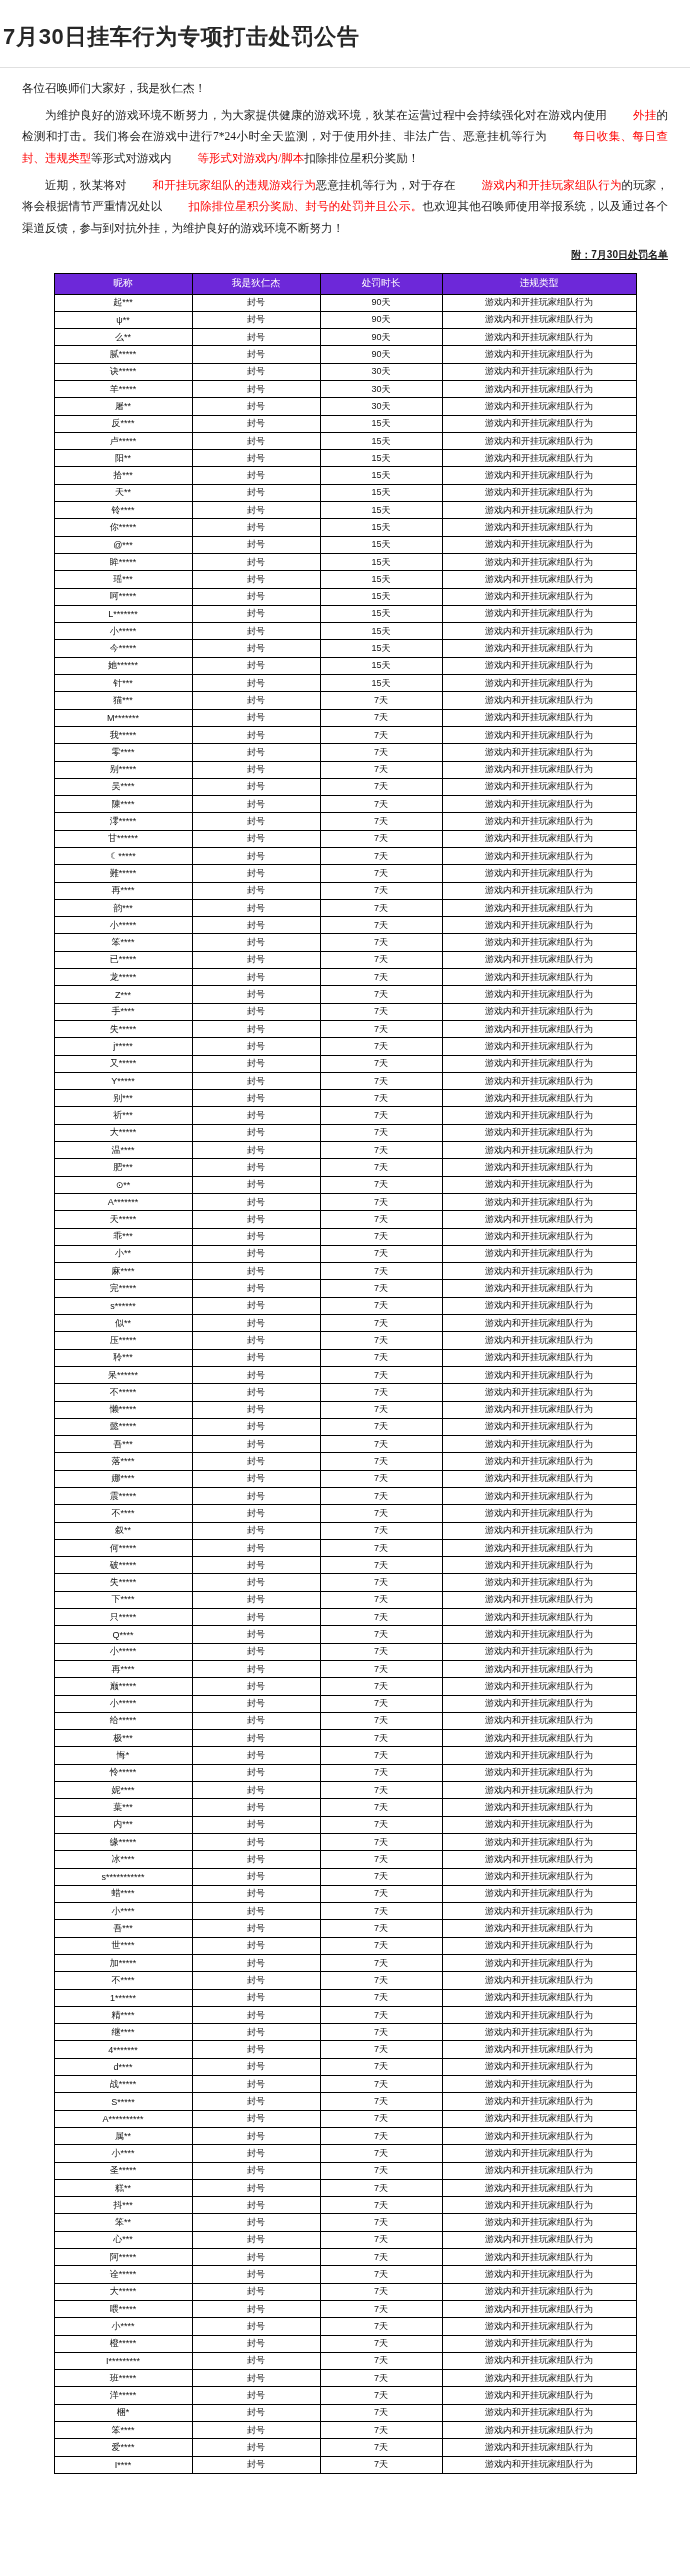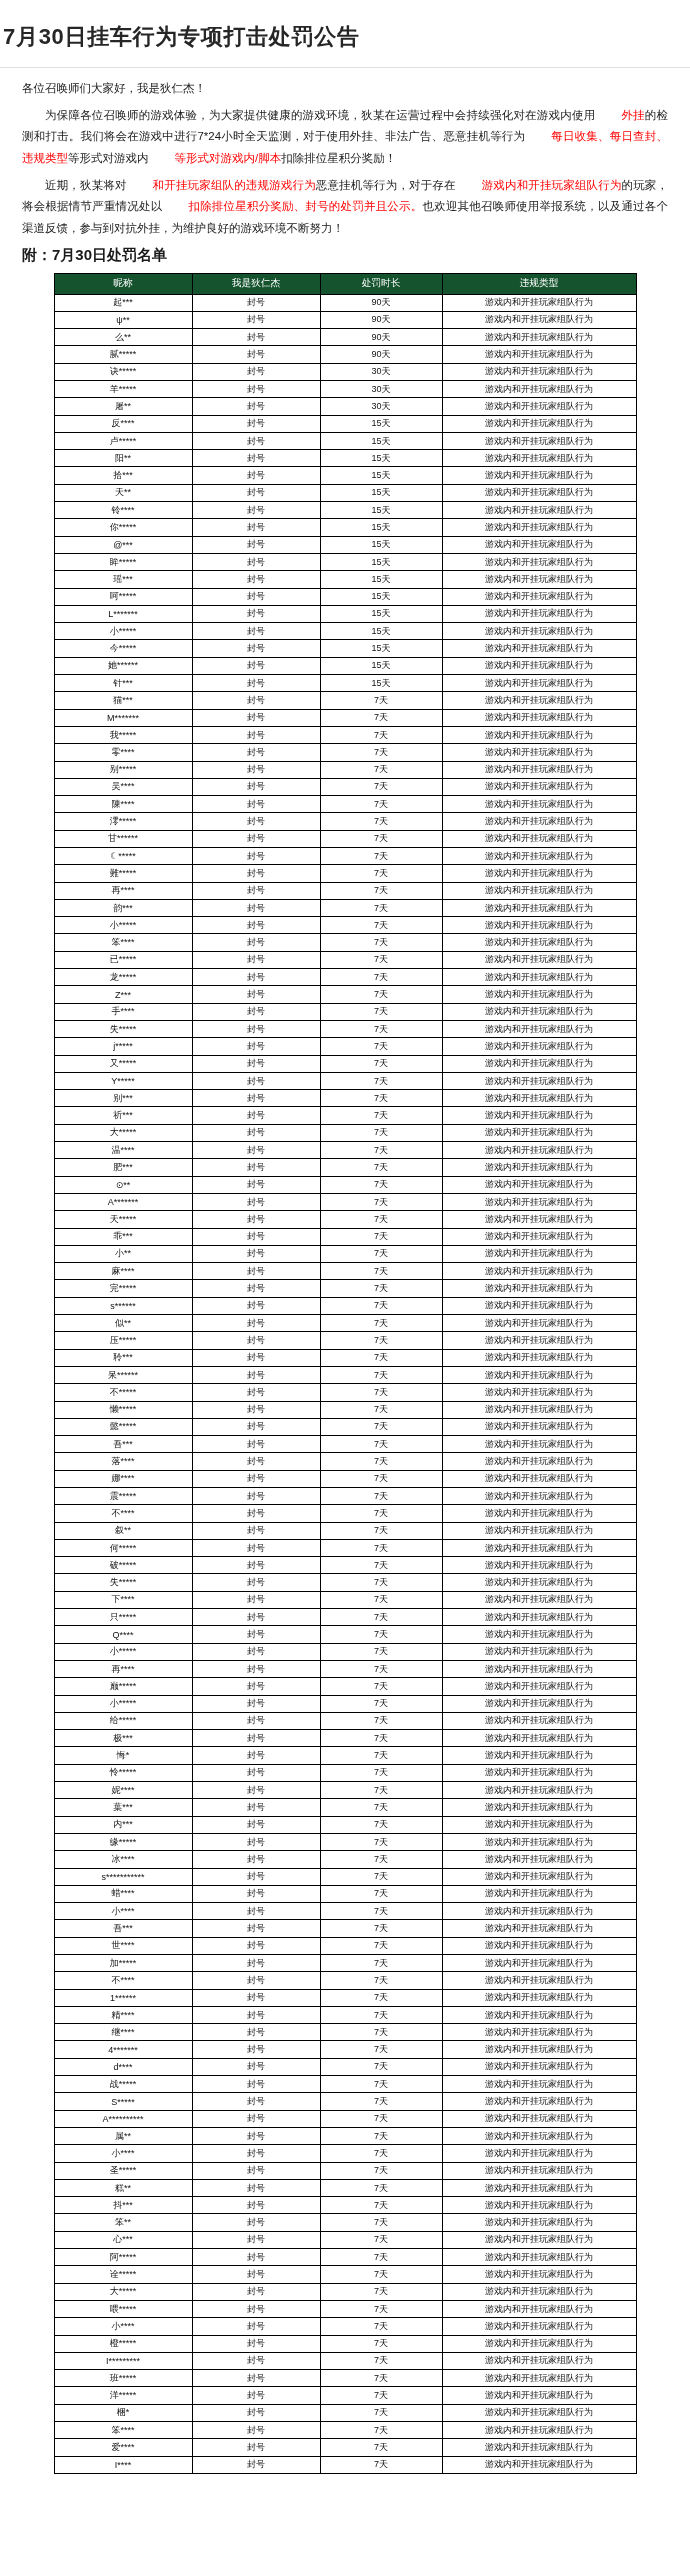--- a/index.html
+++ b/index.html
@@ -24,39 +24,41 @@
   }
   .byline .author{margin-right:13.4px;}
   .divider{border-bottom:0.7px solid #e0e0e0;width:100%;}
   .content{padding:10.4px 22px 0 22px;}
   .para{
     font-size:11.5px;
     line-height:21.5px;
     margin:0 0 5.2px 0;
     color:#1a1a1a;
     text-align:justify;
+    font-family:Liberation Serif, serif;
   }
   .para.indent{text-indent:2em;}
   .red{color:#ff0000;margin-left:26px;}
   .attachment-title{
-    text-align:left;
+    text-align:right;
     font-weight:bold;
-    font-size:15px;
+    font-size:10px;
     line-height:21.5px;
     margin:4.5px 0 7.4px 0;
     color:#1a1a1a;
+    text-decoration:underline;
   }
   table.punish{
     border-collapse:collapse;
     margin:0 auto 15px auto;
     table-layout:fixed;
     width:583px;
   }
   table.punish th{
-    background:#14532d;
+    background:#6d28d9;
     color:#ffffff;
     font-weight:normal;
     font-size:9.7px;
     height:19.3px;
     border:0.7px solid #000000;
     padding:0;
     text-align:center;
   }
   table.punish td{
     border:0.7px solid #000000;
@@ -79,21 +81,21 @@
 <div class="page">
 
   <h1 class="page-title">7月30日挂车行为专项打击处罚公告</h1>
 
 
   <div class="divider"></div>
 
   <div class="content">
     <div id="paragraphs">
         <div class="para"><span>各位召唤师们大家好，我是狄仁杰！</span></div>
-        <div class="para indent"><span>为保障各位召唤师的游戏体验，为大家提供健康的游戏环境，狄某在运营过程中会持续强化对在游戏内使用</span><span class="red">外挂</span><span>的检测和打击。我们将会在游戏中进行7*24小时全天监测，对于使用外挂、非法广告、恶意挂机等行为</span><span class="red">每日收集、每日查封、违规类型</span><span>等形式对游戏内</span><span class="red">等形式对游戏内/脚本</span><span>扣除排位星积分奖励！</span></div>
+        <div class="para indent"><span>为维护良好的游戏环境不断努力，为大家提供健康的游戏环境，狄某在运营过程中会持续强化对在游戏内使用</span><span class="red">外挂</span><span>的检测和打击。我们将会在游戏中进行7*24小时全天监测，对于使用外挂、非法广告、恶意挂机等行为</span><span class="red">每日收集、每日查封、违规类型</span><span>等形式对游戏内</span><span class="red">等形式对游戏内/脚本</span><span>扣除排位星积分奖励！</span></div>
         <div class="para indent"><span>近期，狄某将对</span><span class="red">和开挂玩家组队的违规游戏行为</span><span>恶意挂机等行为，对于存在</span><span class="red">游戏内和开挂玩家组队行为</span><span>的玩家，将会根据情节严重情况处以</span><span class="red">扣除排位星积分奖励、封号的处罚并且公示。</span><span>也欢迎其他召唤师使用举报系统，以及通过各个渠道反馈，参与到对抗外挂，为维护良好的游戏环境不断努力！</span></div>
       </div>
 
     <div class="attachment-title">附：7月30日处罚名单</div>
 
     <table class="punish">
       <colgroup>
         <col class="col-nick">
           <col class="col-type">
           <col class="col-dur">

